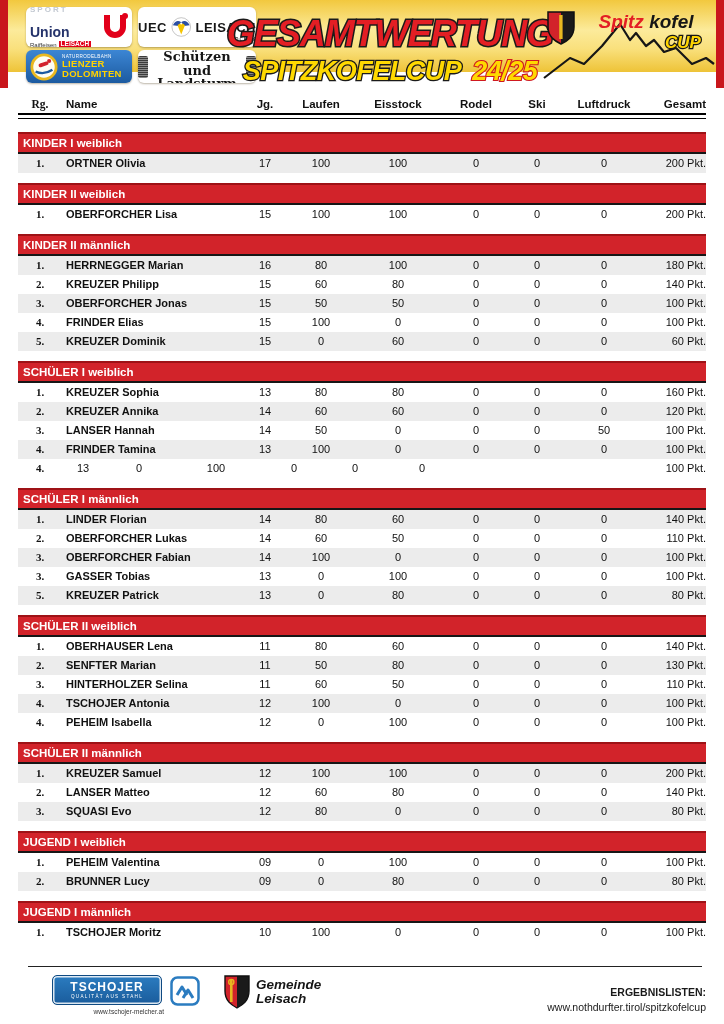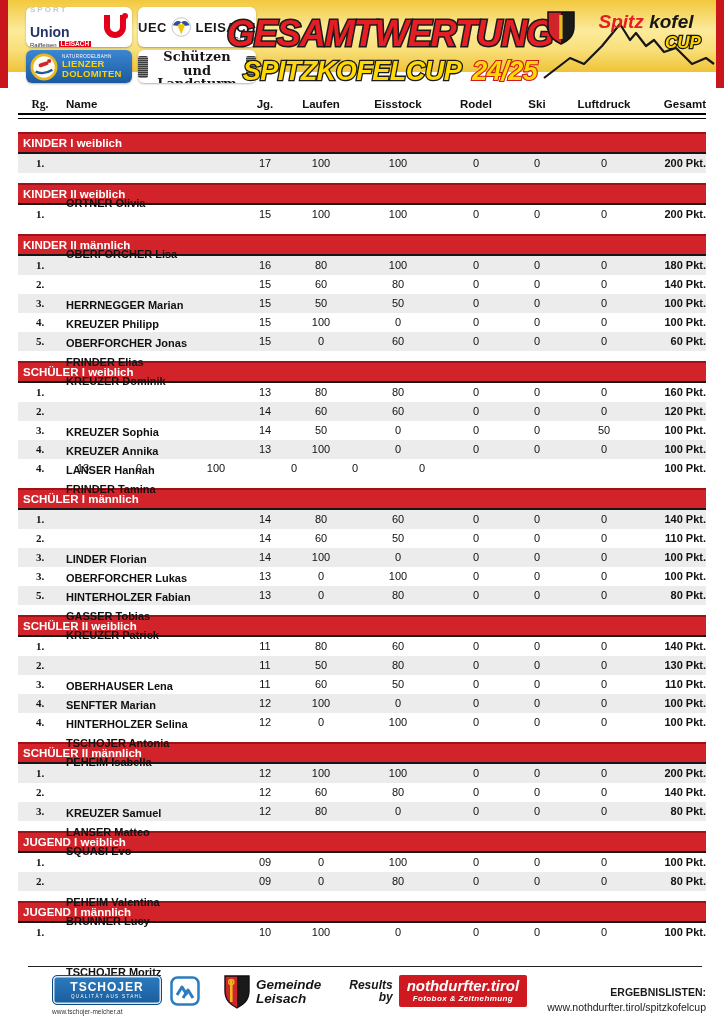--- a/index.html
+++ b/index.html
@@ -48,34 +48,34 @@
   .rule{height:3px;border-top:2px solid #000;border-bottom:1px solid #000;margin-top:3px;}
   .sec{margin-top:10px;}
   .sec.first{margin-top:13px;}
   .banner{height:18px;line-height:18px;background:#d2232a;border-top:2px solid #9e1216;
     color:#fff;font-weight:bold;font-size:11.5px;padding-left:5px;box-sizing:content-box;}
   .rows{border-top:2px solid #161616;}
   .row{display:flex;height:19px;line-height:19px;font-size:11px;}
   .row.odd{background:#ececec;}
   .cell{flex:none;}
   .k0{width:44px;text-align:center;font-weight:bold;font-family:Liberation Serif, serif;}
-  .k1{width:182px;font-weight:bold;padding-left:4px;box-sizing:border-box;white-space:nowrap;margin-top:40px;}
+  .k1{width:182px;font-weight:bold;padding-left:4px;box-sizing:border-box;white-space:nowrap;}
   .k2{width:42px;text-align:center;}
   .k3{width:70px;text-align:center;}
   .k4{width:84px;text-align:center;}
   .k5{width:72px;text-align:center;}
   .k6{width:50px;text-align:center;}
   .k7{width:84px;text-align:center;}
-  .k8{flex:1;text-align:right;font-weight:bold;white-space:nowrap;}
+  .k8{flex:1;text-align:right;font-weight:normal;white-space:nowrap;}
   .thead .cell{font-weight:bold;}
 
   
   .f-rule{position:absolute;left:28px;right:22px;top:966px;border-top:1.5px solid #222;}
   .footer{position:absolute;left:28px;right:18px;top:975px;display:flex;align-items:flex-start;}
-  .f-tschojer{width:112px;text-align:left;padding-left:24px;}
+  .f-tschojer{width:112px;text-align:right;padding-left:24px;}
   .t-box{width:110px;height:30px;border-radius:5px;border:1px solid #0f4a82;box-sizing:border-box;
     background:linear-gradient(180deg,#2b7cc0,#1a5c9c);box-shadow:inset 0 0 0 1.5px rgba(255,255,255,.85);
     display:flex;flex-direction:column;align-items:center;justify-content:center;}
   .t-name{font-size:12px;font-weight:900;color:#fff;letter-spacing:1px;line-height:12px;}
   .t-tag{font-size:4.6px;color:#fff;letter-spacing:1.3px;margin-top:1px;}
   .t-url{font-size:6.5px;color:#333;margin-top:3px;}
   .f-arrow{margin-left:6px;margin-top:1px;}
   .f-gemeinde{margin-left:24px;display:flex;align-items:center;gap:6px;margin-top:0;}
   .g-text{font-size:13.5px;font-weight:900;font-style:italic;line-height:14px;color:#161616;}
   .f-results{margin-left:28px;display:flex;align-items:center;gap:6px;}
@@ -363,21 +363,21 @@
               <span class="cell k2">14</span>
               <span class="cell k3">60</span>
               <span class="cell k4">50</span>
               <span class="cell k5">0</span>
               <span class="cell k6">0</span>
               <span class="cell k7">0</span>
               <span class="cell k8">110 Pkt.</span>
             </div>
             <div class="row odd">
               <span class="cell k0">3.</span>
-              <span class="cell k1">HINTERHOLZER Fabian</span>
+              <span class="cell k1">OBERFORCHER Fabian</span>
               <span class="cell k2">14</span>
               <span class="cell k3">100</span>
               <span class="cell k4">0</span>
               <span class="cell k5">0</span>
               <span class="cell k6">0</span>
               <span class="cell k7">0</span>
               <span class="cell k8">100 Pkt.</span>
             </div>
             <div class="row">
               <span class="cell k0">3.</span>
@@ -574,30 +574,20 @@
           <circle cx="7.3" cy="7" r="2.6" fill="none" stroke="#e8b820" stroke-width="1.4"></circle>
         </g>
         <path d="M1,1 H25 V16 C25,26 18.5,30 13,33 C7.5,30 1,26 1,16 Z" fill="none" stroke="#111" stroke-width="1.4"></path>
       </svg>
       <div class="g-text">
         <div>Gemeinde</div>
         <div>Leisach</div>
       </div>
     </div>
 
-    <div class="f-results">
-      <div class="r-by">
-        <div>Results</div>
-        <div>by</div>
-      </div>
-      <div class="r-box">
-        <div class="r-brand">nothdurfter.tirol</div>
-        <div class="r-sub">Fotobox &amp; Zeitnehmung</div>
-      </div>
-    </div>
 
     <div class="f-info">
       <div class="i-label">ERGEBNISLISTEN:</div>
       <div class="i-url">www.nothdurfter.tirol/spitzkofelcup</div>
     </div>
   </div>
 
 </div>
 
 </body></html>

